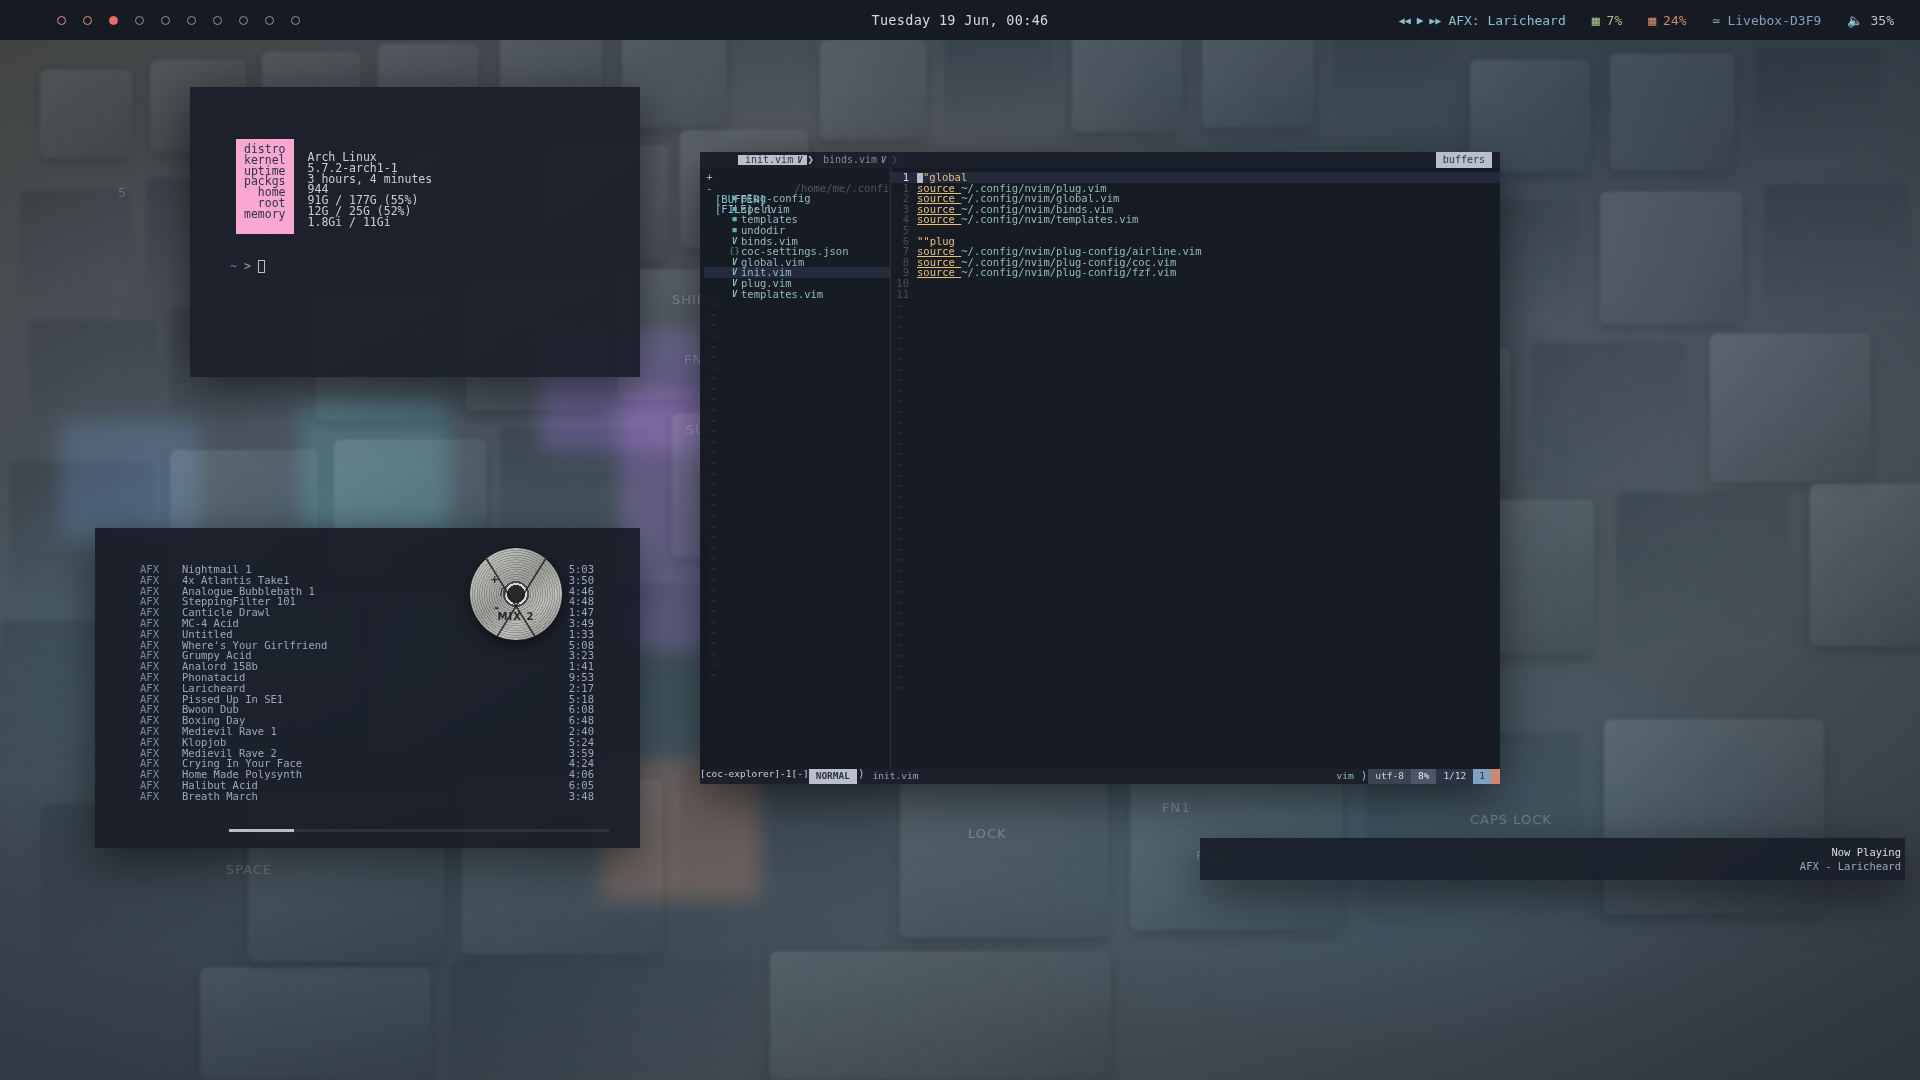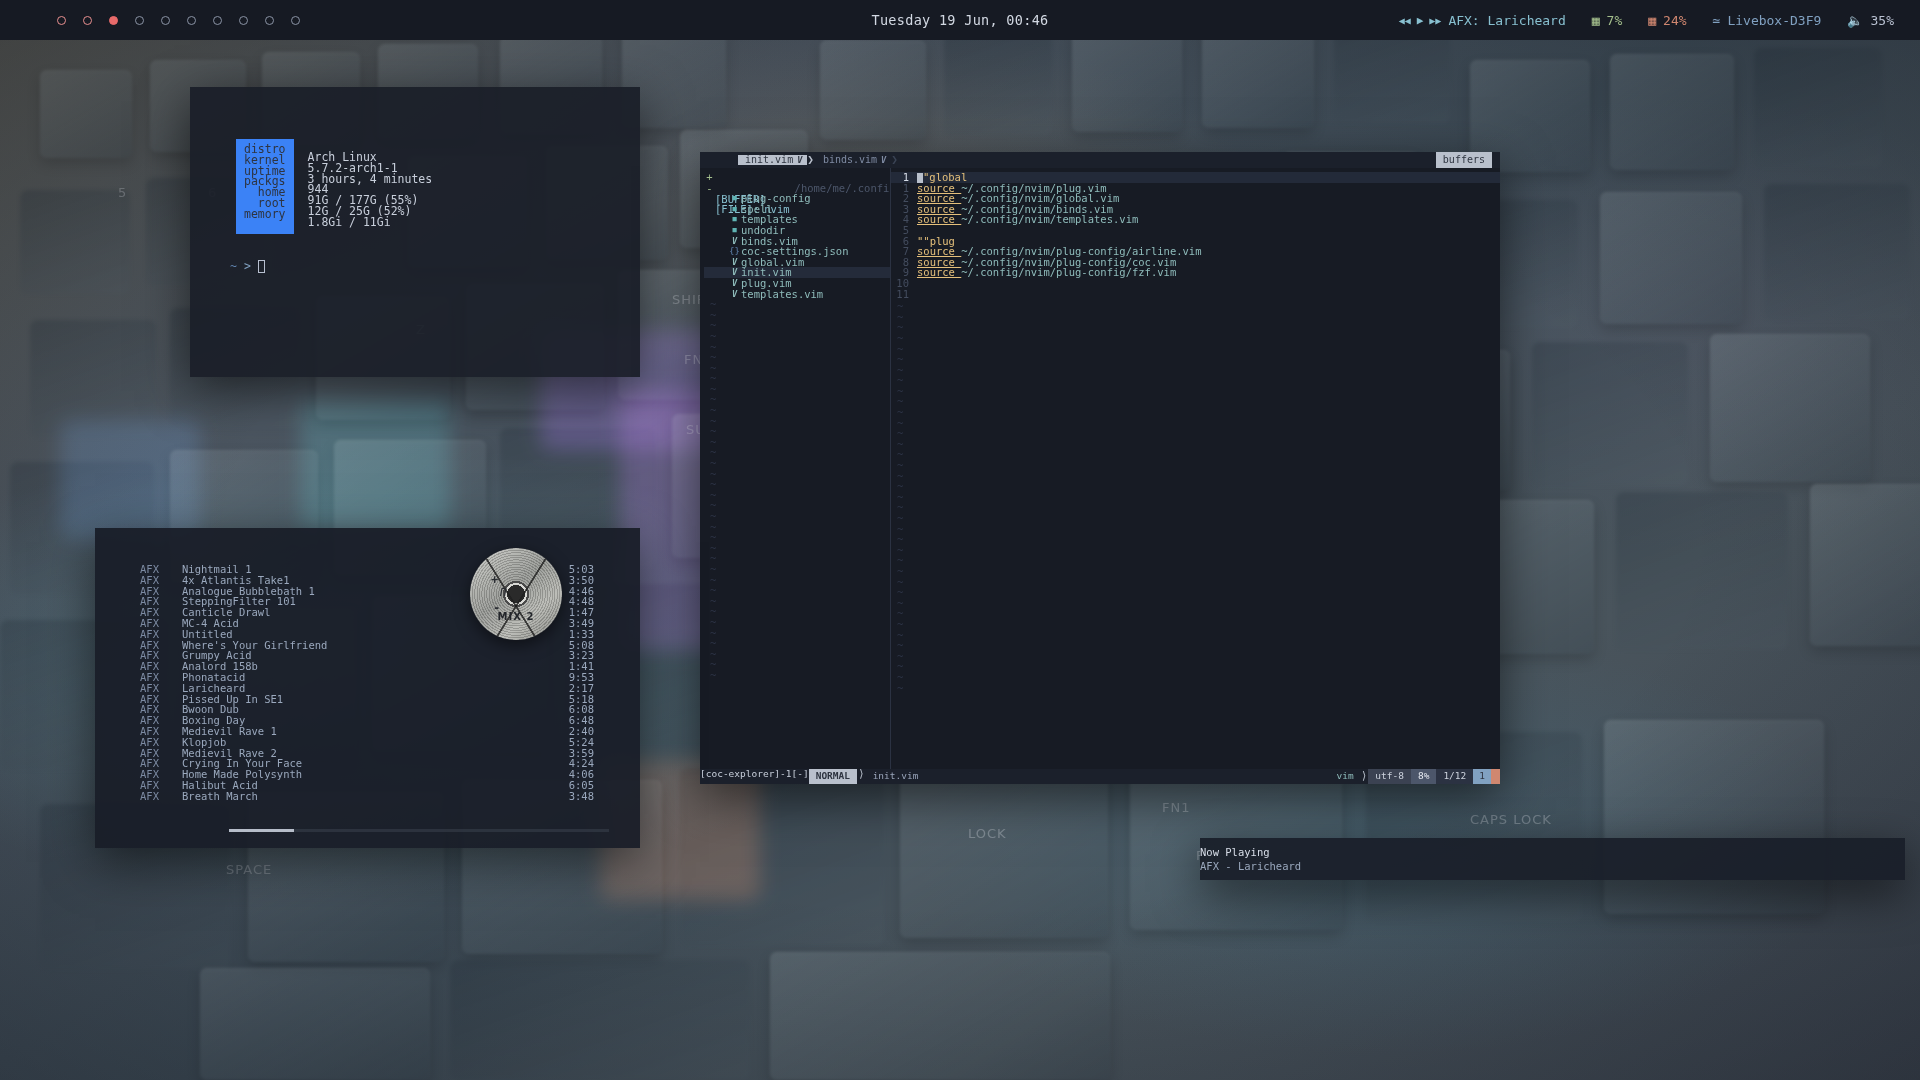--- a/index.html
+++ b/index.html
@@ -85,21 +85,21 @@
 
   
   #term-fetch {
     left:190px; top:87px; width:450px; height:290px;
     background:rgba(26,30,40,.93);
     padding:0;
     font-size:11.5px; line-height:10.8px; color:#c8cfdb;
   }
   #term-fetch .fetch { display:flex; padding:52px 0 0 46px; }
   #term-fetch .labels {
-    background:#3b82f6; color:#2e3440; padding:5px 8px 6px 8px;
+    background:#f9a8d4; color:#2e3440; padding:5px 8px 6px 8px;
     display:flex; flex-direction:column; min-width:48px;
   }
   #term-fetch .labels span { line-height:10.8px; font-size:11.5px; text-align:right; }
   #term-fetch .vals { padding:5px 0 6px 14px; display:flex; flex-direction:column;margin-top:8px; }
   #term-fetch .vals span { line-height:10.8px; font-size:11.5px; color:#c8cfdb; white-space:pre; }
   #term-fetch .prompt {
     padding:26px 0 0 40px; font-size:11.5px; color:#81a1c1; display:flex; align-items:center; gap:7px;
   }
   #term-fetch .prompt .tilde { color:#5e81ac; }
   #term-fetch .prompt .arrow { color:#81a1c1; }
@@ -219,21 +219,21 @@
   #music .cover .minus{ position:absolute; left:23px; top:55px; color:#2b2e33; font-size:12px; font-weight:bold; }
   #music .progress {
     position:absolute; left:134px; bottom:16px; width:380px; height:3px; background:rgba(120,132,152,.18);
   }
   #music .progress .fill { height:3px; background:#b6bdc9; width:17%; }
 
   
   #nowplaying {
     left:1200px; top:838px; width:705px; height:42px;
     background:rgba(26,31,41,.94);
-    display:flex; flex-direction:column; justify-content:center;
+    display:flex; flex-direction:column; align-items:flex-end; justify-content:center;
     padding-right:4px; gap:2px;
   }
   #nowplaying .np-title { font-size:10.5px; color:#d8dee9; font-family:"DejaVu Sans Mono", monospace; }
   #nowplaying .np-song  { font-size:10.5px; color:#9aa8bd; font-family:"DejaVu Sans Mono", monospace; }
 </style>
 </head>
 <body>
 
 <div id="wallpaper">
   <div class="wp-base"></div>

